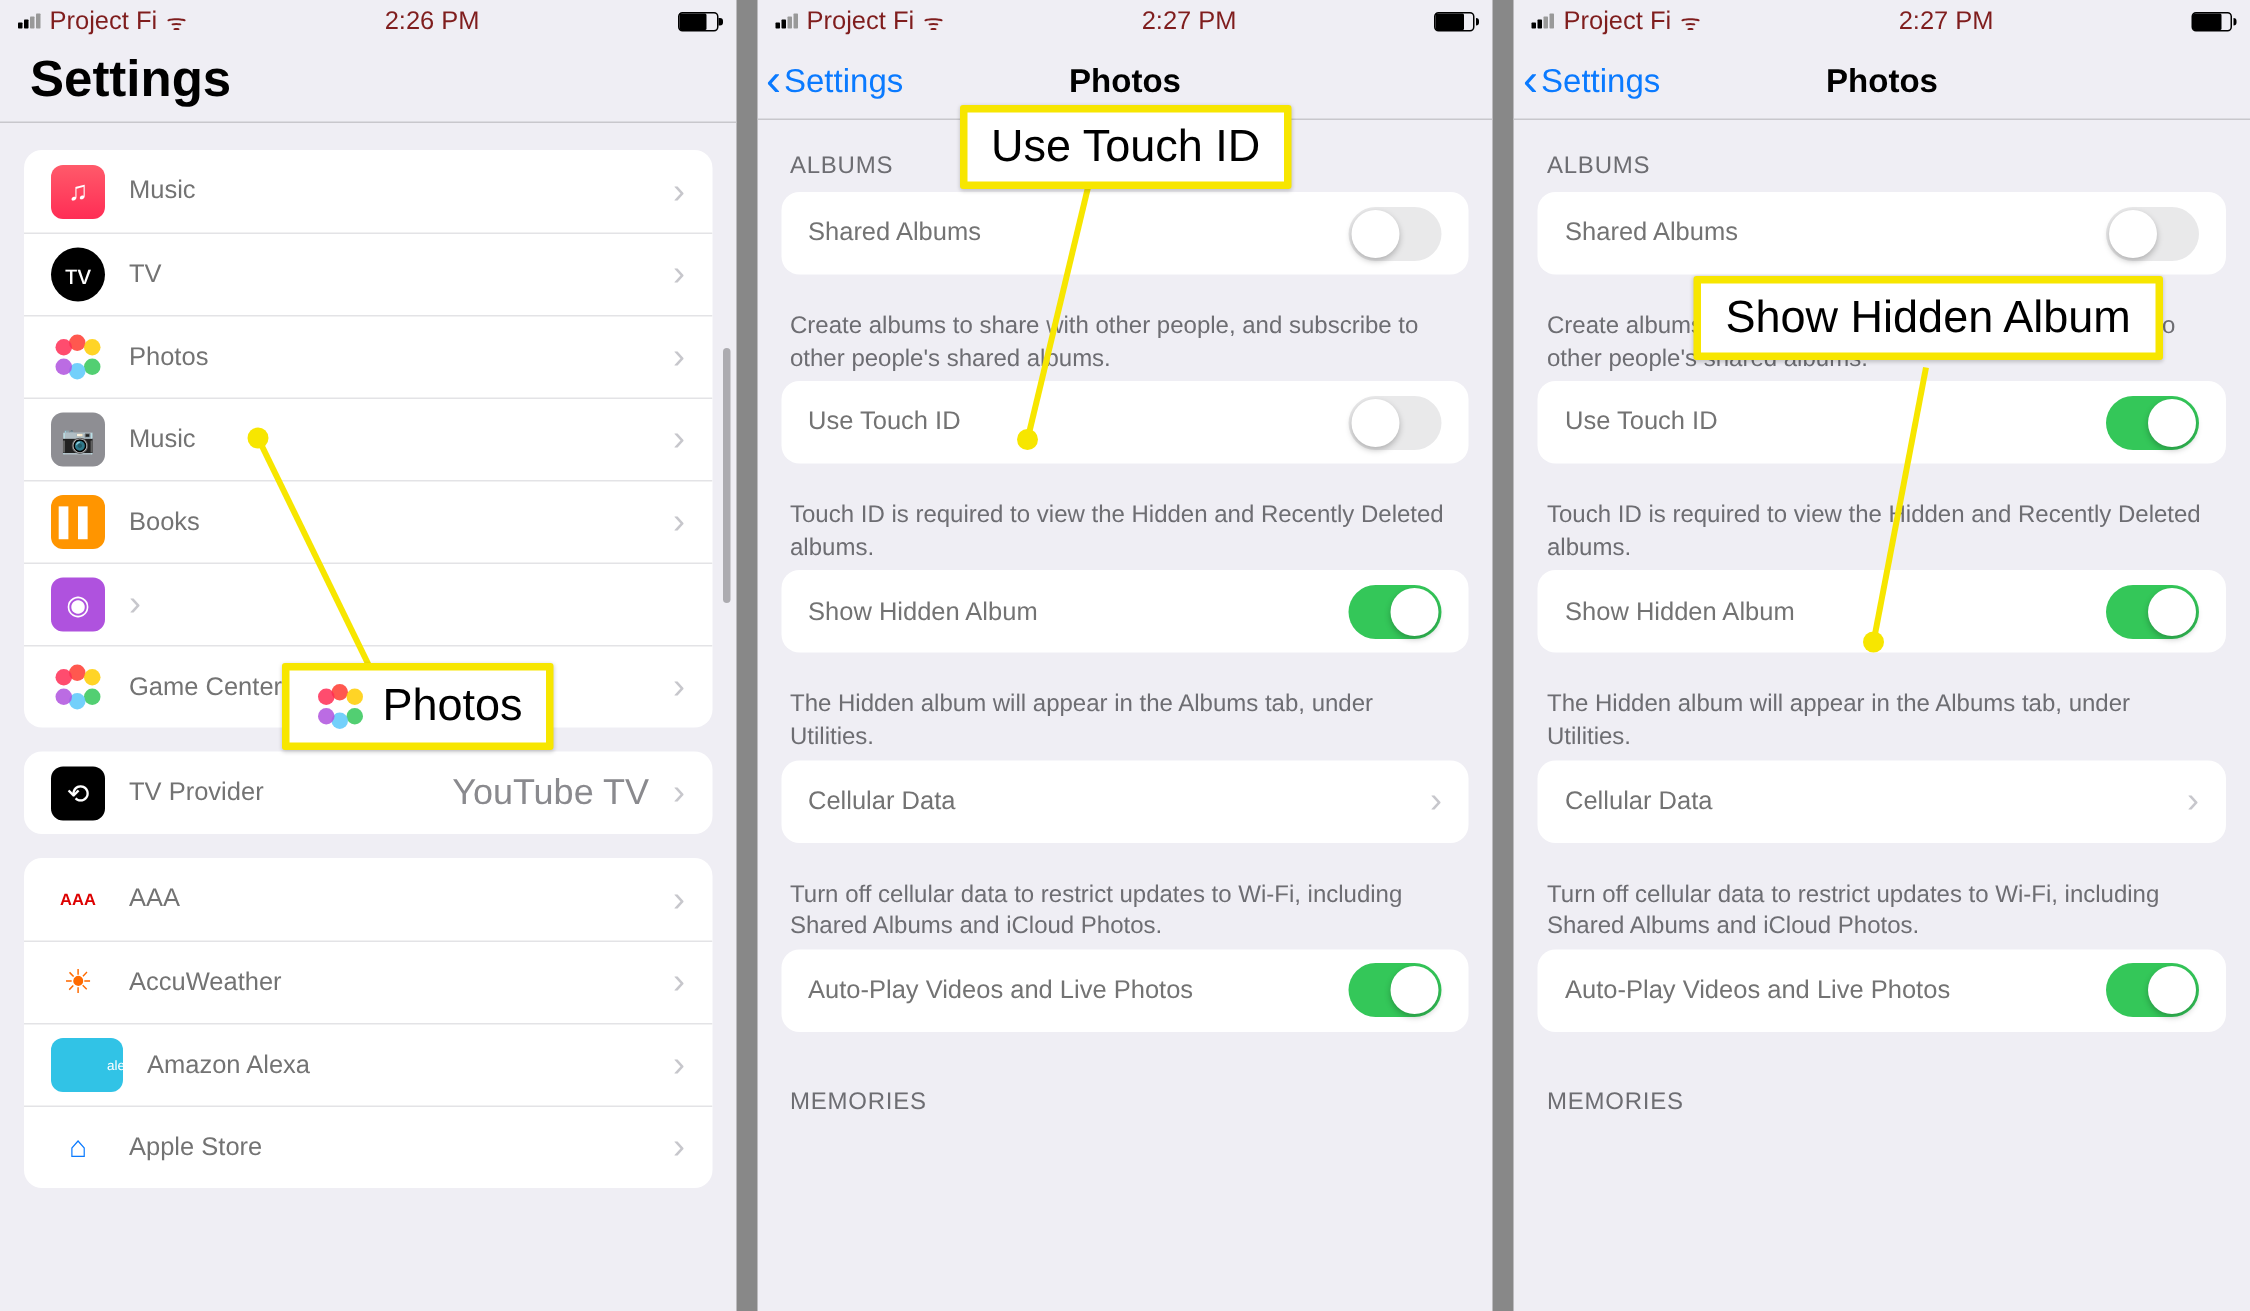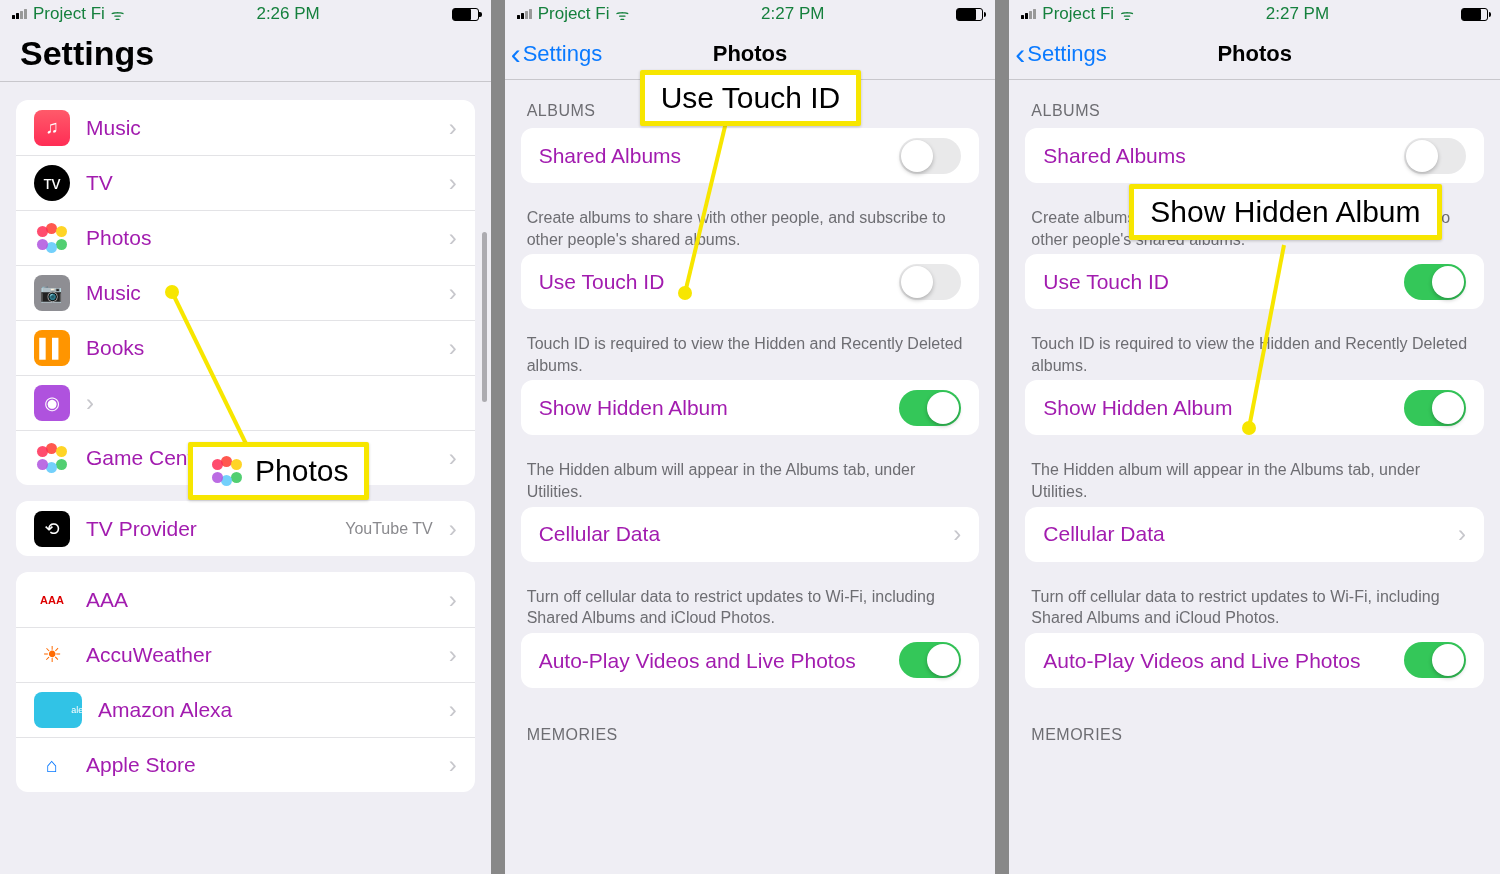--- a/index.html
+++ b/index.html
@@ -23,21 +23,21 @@
 }
 
 .status-bar {
   height: 28px;
   display: flex;
   align-items: center;
   justify-content: space-between;
   padding: 0 12px;
   font-size: 17px;
   font-weight: 500;
-  color: #15803d;
+  color: #7f1d1d;
 }
 .status-left { display: flex; align-items: center; gap: 6px; }
 .signal-bars { display: inline-flex; align-items: flex-end; gap: 1px; }
 .sb { width: 3px; background: #000; border-radius: 0.5px; }
 .sb1{height:4px}.sb2{height:6px}.sb3{height:8px}.sb4{height:10px}
 .sb.dim{background:#999;}
 .wifi-icon { font-size: 15px; }
 .battery { width: 27px; height: 13px; border:1.5px solid #000; border-radius: 3px; position: relative; }
 .battery::after { content:""; position:absolute; right:-4px; top:3px; width:2.5px; height:5px; background:#000; border-radius:0 2px 2px 0;}
 .battery-fill { height:100%; width:75%; background:#000; border-radius:1px;}
@@ -83,22 +83,22 @@
   border-top:1px solid #e3e3e6;
   gap: 16px;
 }
 .row:first-child { border-top:none; }
 .row-icon {
   width: 36px; height: 36px; border-radius: 8px;
   display:flex; align-items:center; justify-content:center;
   flex-shrink:0;
   color:#fff; font-size:18px;
 }
-.row-label { flex:1; font-size: 21px; color:#a21caf; line-height:1.2 }
-.row-value { font-size: 16px; color:#8a8a8e; }
+.row-label { flex:1; font-size: 17px; color:#737373; line-height:1.2 }
+.row-value { font-size: 24px; color:#8a8a8e; }
 .chevron { color:#c7c7cc; font-size: 24px; }
 
 .toggle {
   width: 62px; height: 36px; border-radius: 18px;
   background:#e9e9ea; position:relative; flex-shrink:0;
   transition: background .2s;
 }
 .toggle.on { background:#34c759; }
 .toggle-knob {
   position:absolute; top:2px; left:2px;

